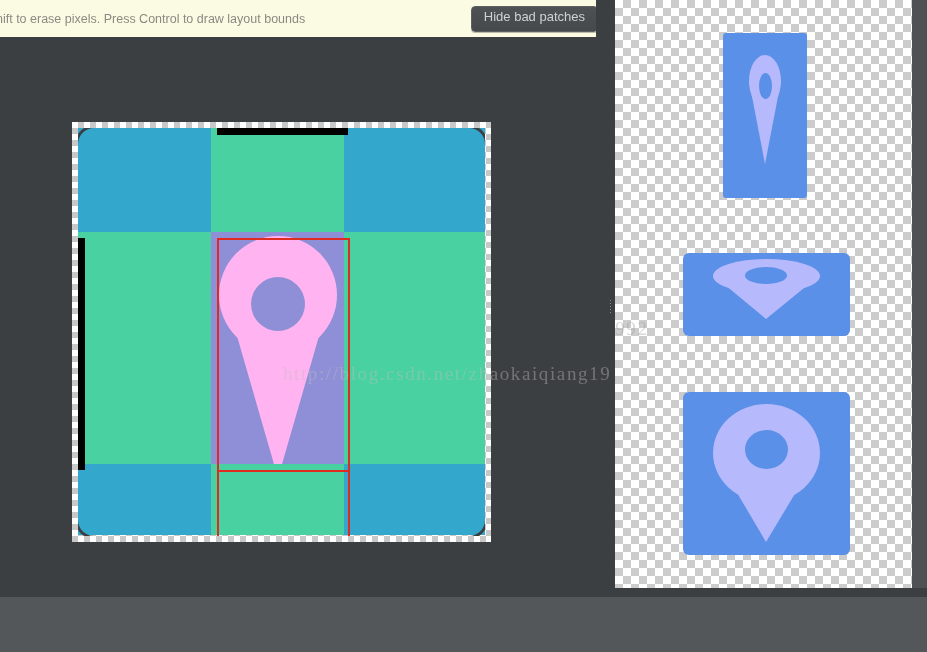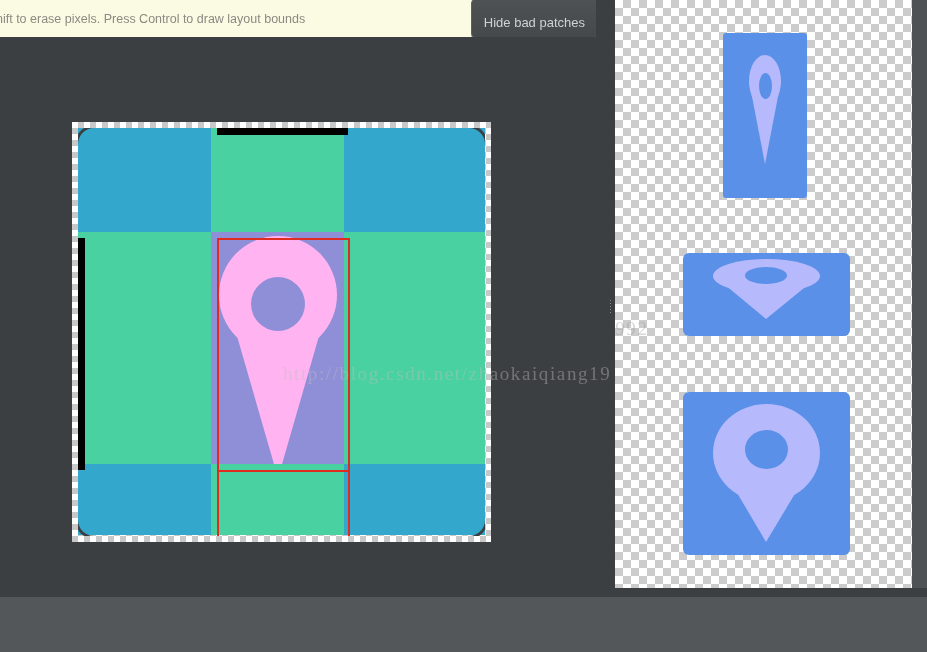--- a/index.html
+++ b/index.html
@@ -21,21 +21,21 @@
   .banner-text{
     font-size:12.5px;color:#8a8a82;white-space:nowrap;
     padding-left:0px;margin-left:-4px;flex:1;
   }
   .hide-btn{
     margin-right:12px;
     background:linear-gradient(#4e5254,#45494b);
     border:1px solid #5d6163;
     border-radius:4px;
     color:#cfd2d4;font-size:13px;
-    padding:15px 12px 7px 12px;
+    padding:2px 12px 7px 12px;
     white-space:nowrap;
     box-shadow:0 1px 0 rgba(0,0,0,.25);
     cursor:pointer;
   }
   .banner-right-strip{
     position:absolute;left:596px;top:0;width:14px;height:37px;
     background:#3c3f41;
   }
 
   

